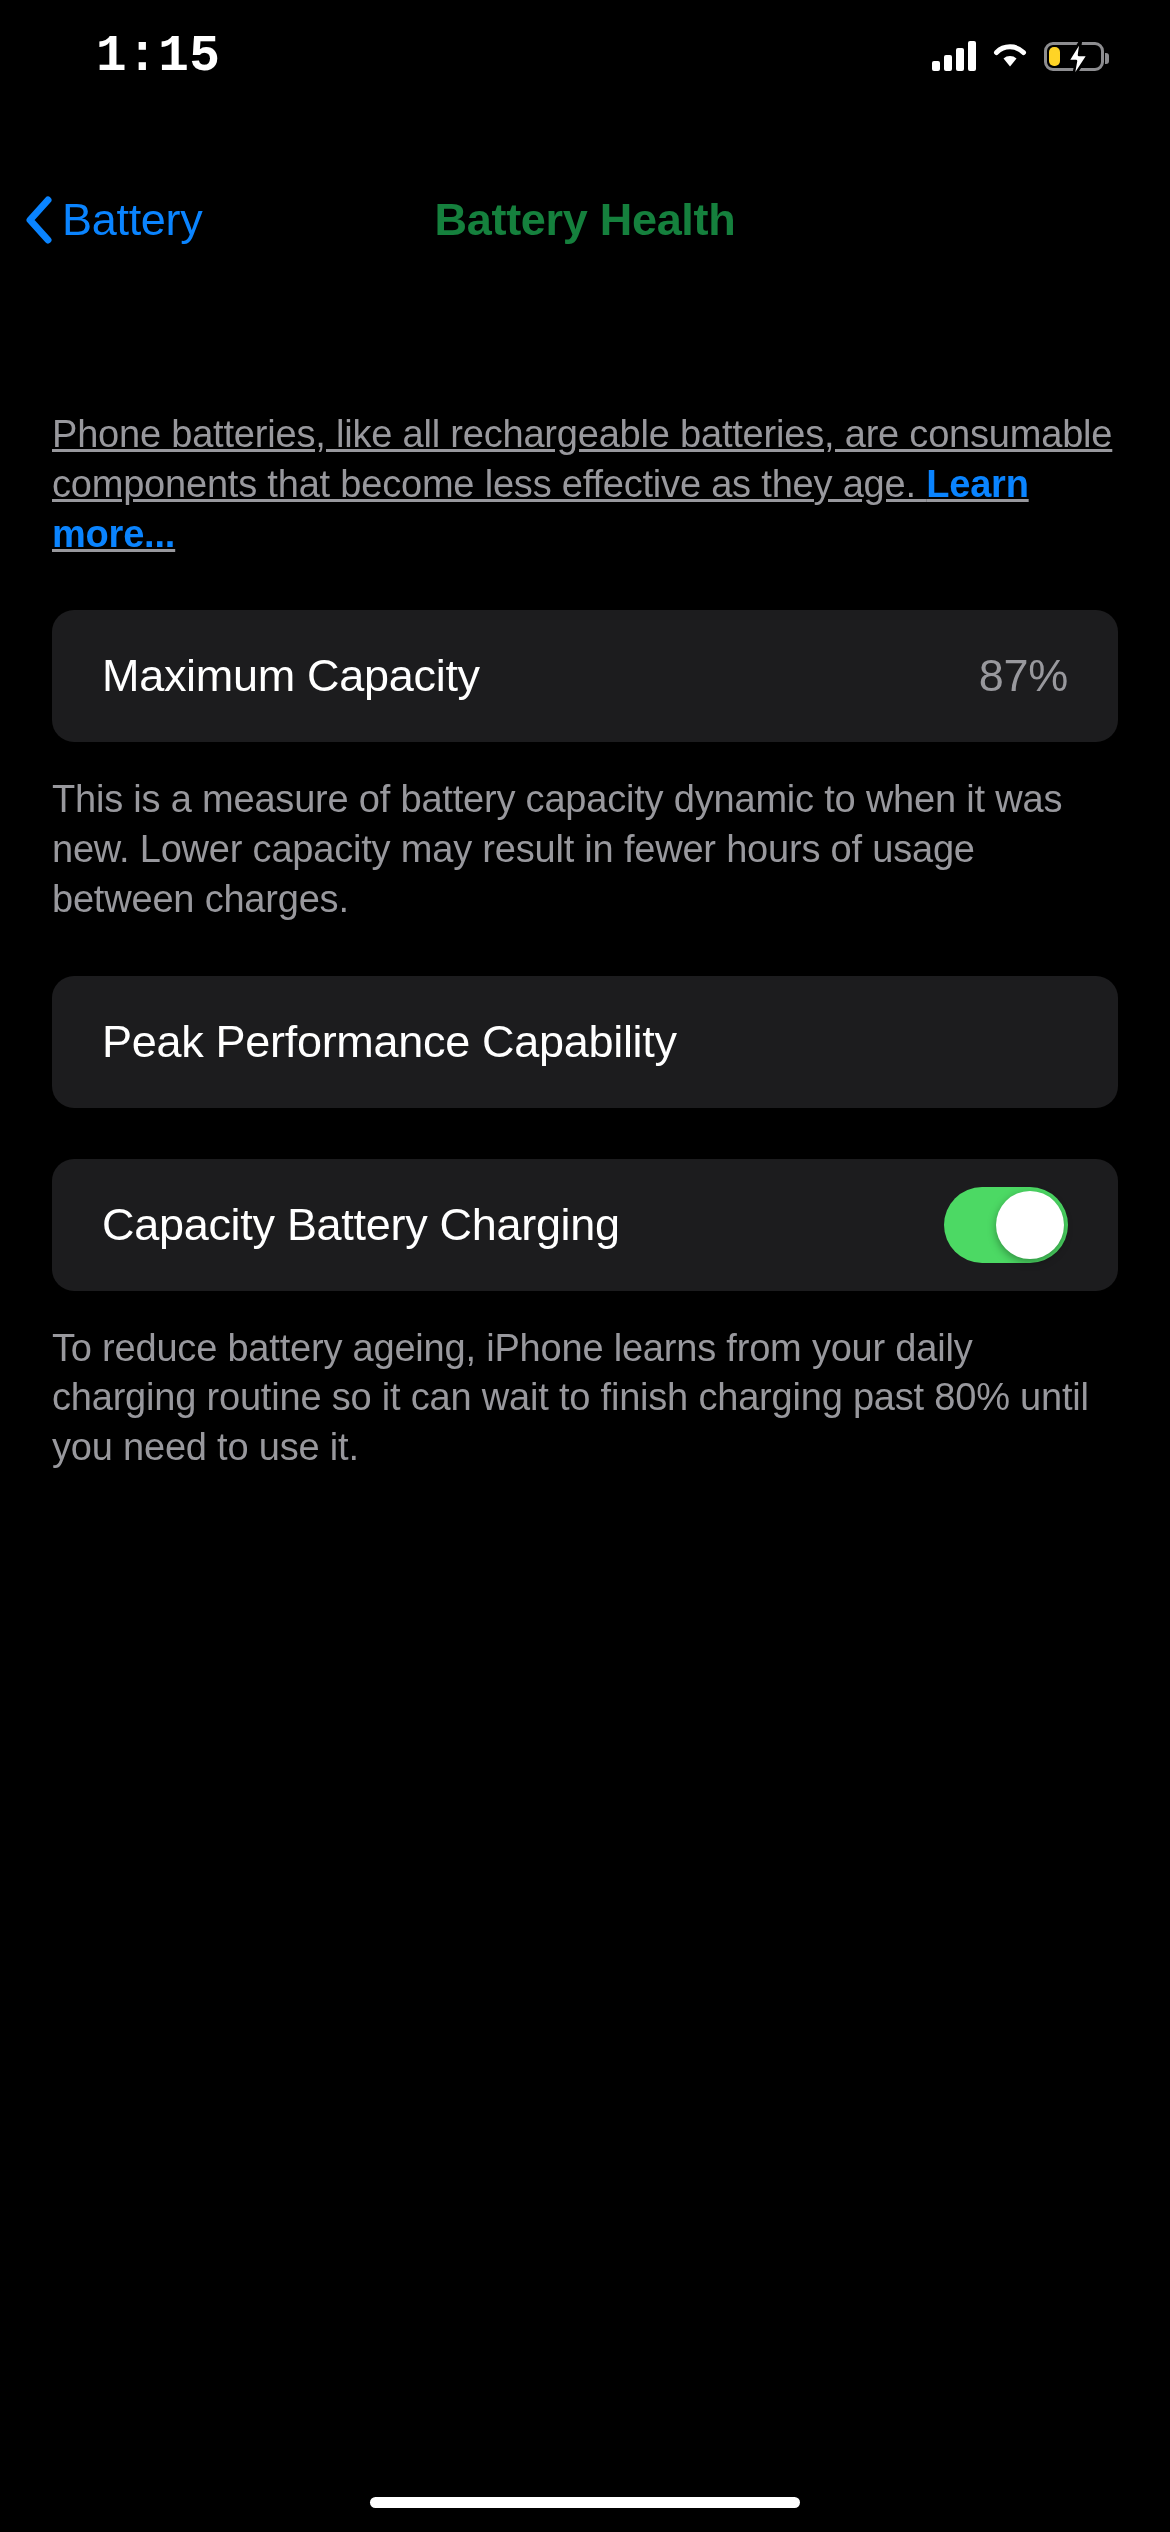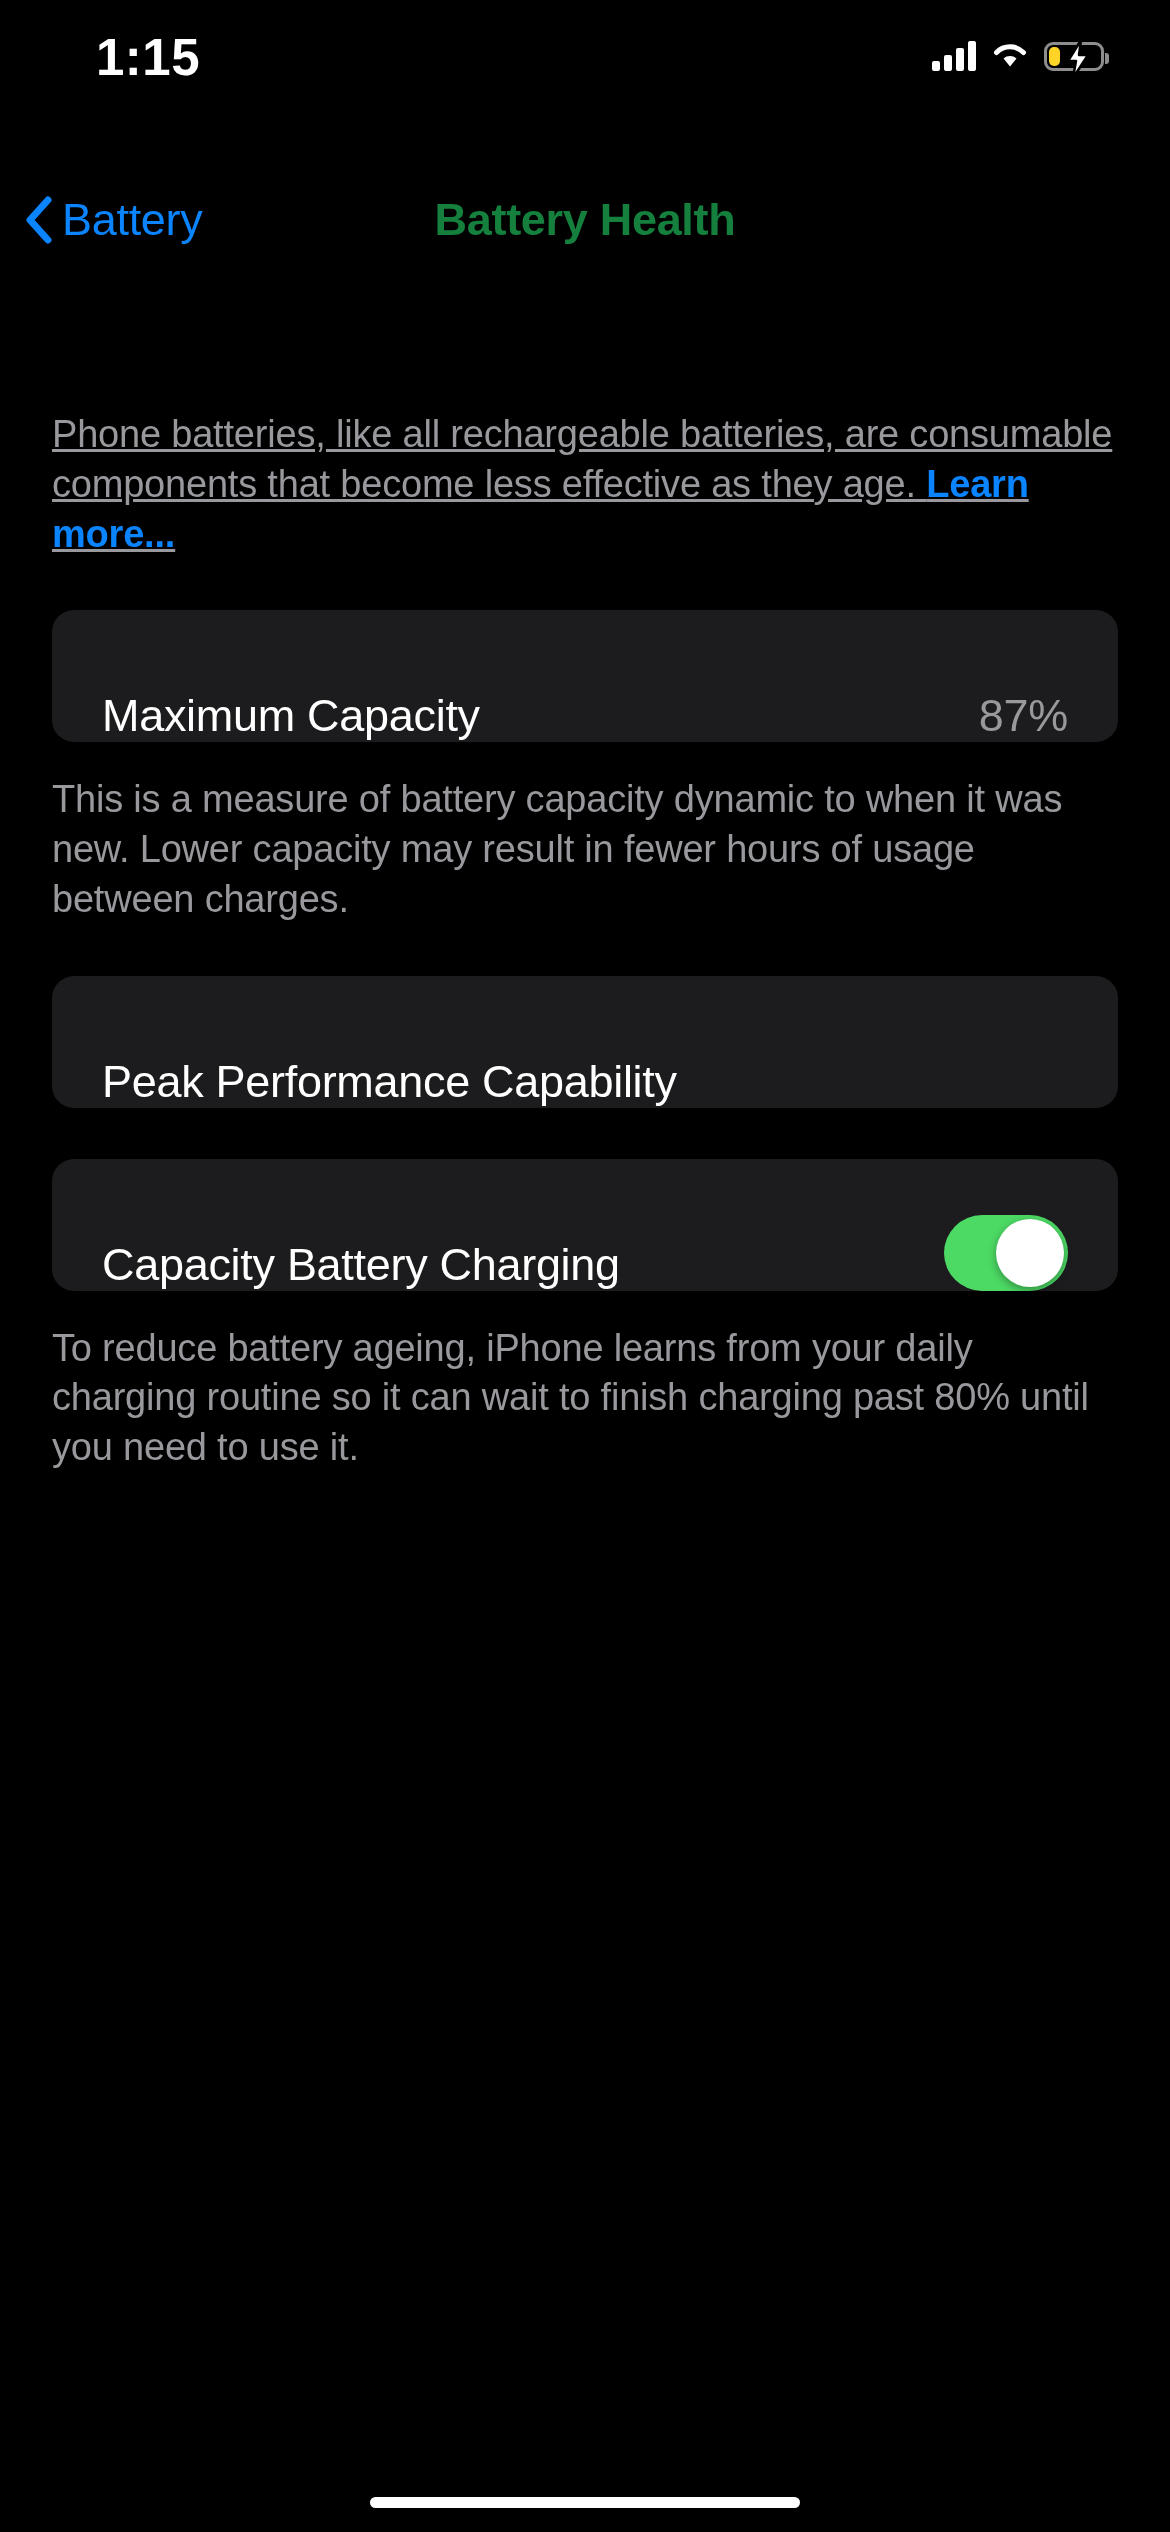--- a/index.html
+++ b/index.html
@@ -13,20 +13,21 @@
   .phone { position:relative; width:1170px; height:2532px; background:#000; }
 
   
   .statusbar {
     position:absolute; top:0; left:0; width:1170px; height:120px;
   }
   .sb-time {
     position:absolute; left:96px; top:28px;
     font-size:51px; font-weight:bold; color:#fff;
     letter-spacing:0.5px;
+    font-family:Liberation Mono, monospace;
   }
   .sb-right {
     position:absolute; right:66px; top:38px;
     display:flex; align-items:center; gap:16px; height:36px;
   }
   .signal { display:flex; align-items:flex-end; gap:4px; height:30px; }
   .signal i { display:block; width:8px; background:#fff; border-radius:2px; }
   .signal i:nth-child(1){ height:10px; }
   .signal i:nth-child(2){ height:16px; }
   .signal i:nth-child(3){ height:23px; }
@@ -77,21 +78,21 @@
   }
   .link { color:#0a84ff; font-weight:bold; cursor:pointer; }
 
   .intro { margin-top:145px;text-decoration:underline; }
 
   .card {
     margin:0 52px;
     background:#1c1c1e;
     border-radius:22px;
     min-height:132px;
-    display:flex; align-items:flex-end; justify-content:space-between;
+    display:flex; align-items:center; justify-content:space-between;
     padding:0 50px;
   }
   .card-title {
     font-size:45px; color:#fff; letter-spacing:-0.3px;
   }
   .card-value {
     font-size:45px; color:#98989d; letter-spacing:-0.3px;
   }
 
   .gap-card { margin-top:51px; }

